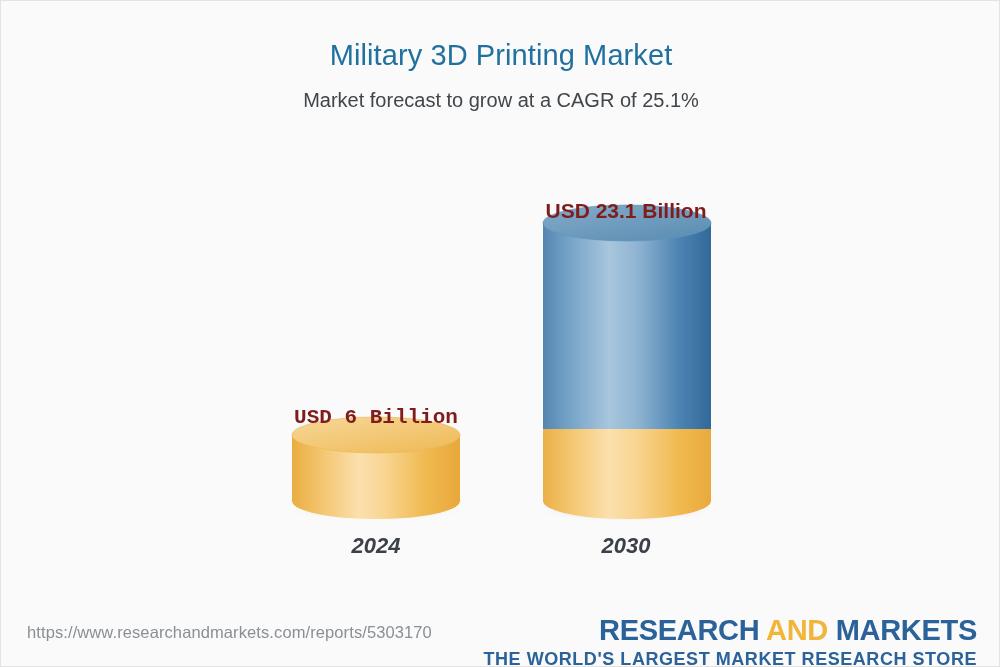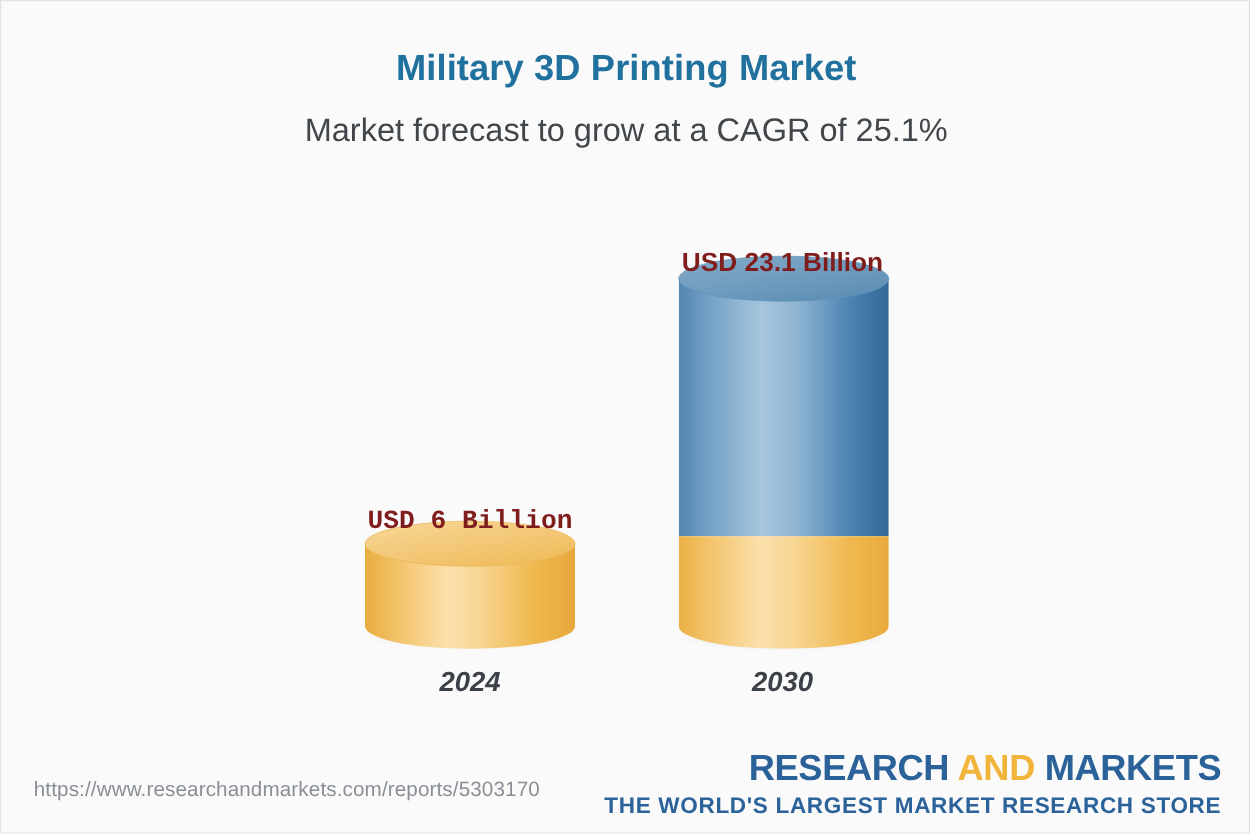--- a/index.html
+++ b/index.html
@@ -25,31 +25,31 @@
   }
 
   
   .title {
     position: absolute;
     top: 38px;
     left: 0;
     width: 1000px;
     text-align: center;
     font-size: 29px;
-    font-weight: bold;
+    font-weight: normal;
     color: #21719f;
     letter-spacing: 0.1px;
   }
   .subtitle {
     position: absolute;
     top: 88px;
     left: 0;
     width: 1000px;
     text-align: center;
-    font-size: 26px;
+    font-size: 20px;
     font-weight: normal;
     color: #41464b;
   }
 
   
   .value-label {
     position: absolute;
     text-align: center;
     font-size: 21px;
     font-weight: bold;
@@ -94,20 +94,21 @@
     top: 600px;
     text-align: right;
     line-height: 1;
   }
   .logo-main {
     font-size: 29px;
     font-weight: bold;
     color: #2a6299;
     letter-spacing: -0.3px;
     white-space: nowrap;
+    margin-top: 15px;
   }
   .logo-main .and { color: #f0b53a; }
   .logo-tag {
     margin-top: 5px;
     font-size: 18px;
     font-weight: bold;
     color: #2a6299;
     letter-spacing: 0.55px;
     white-space: nowrap;
   }

